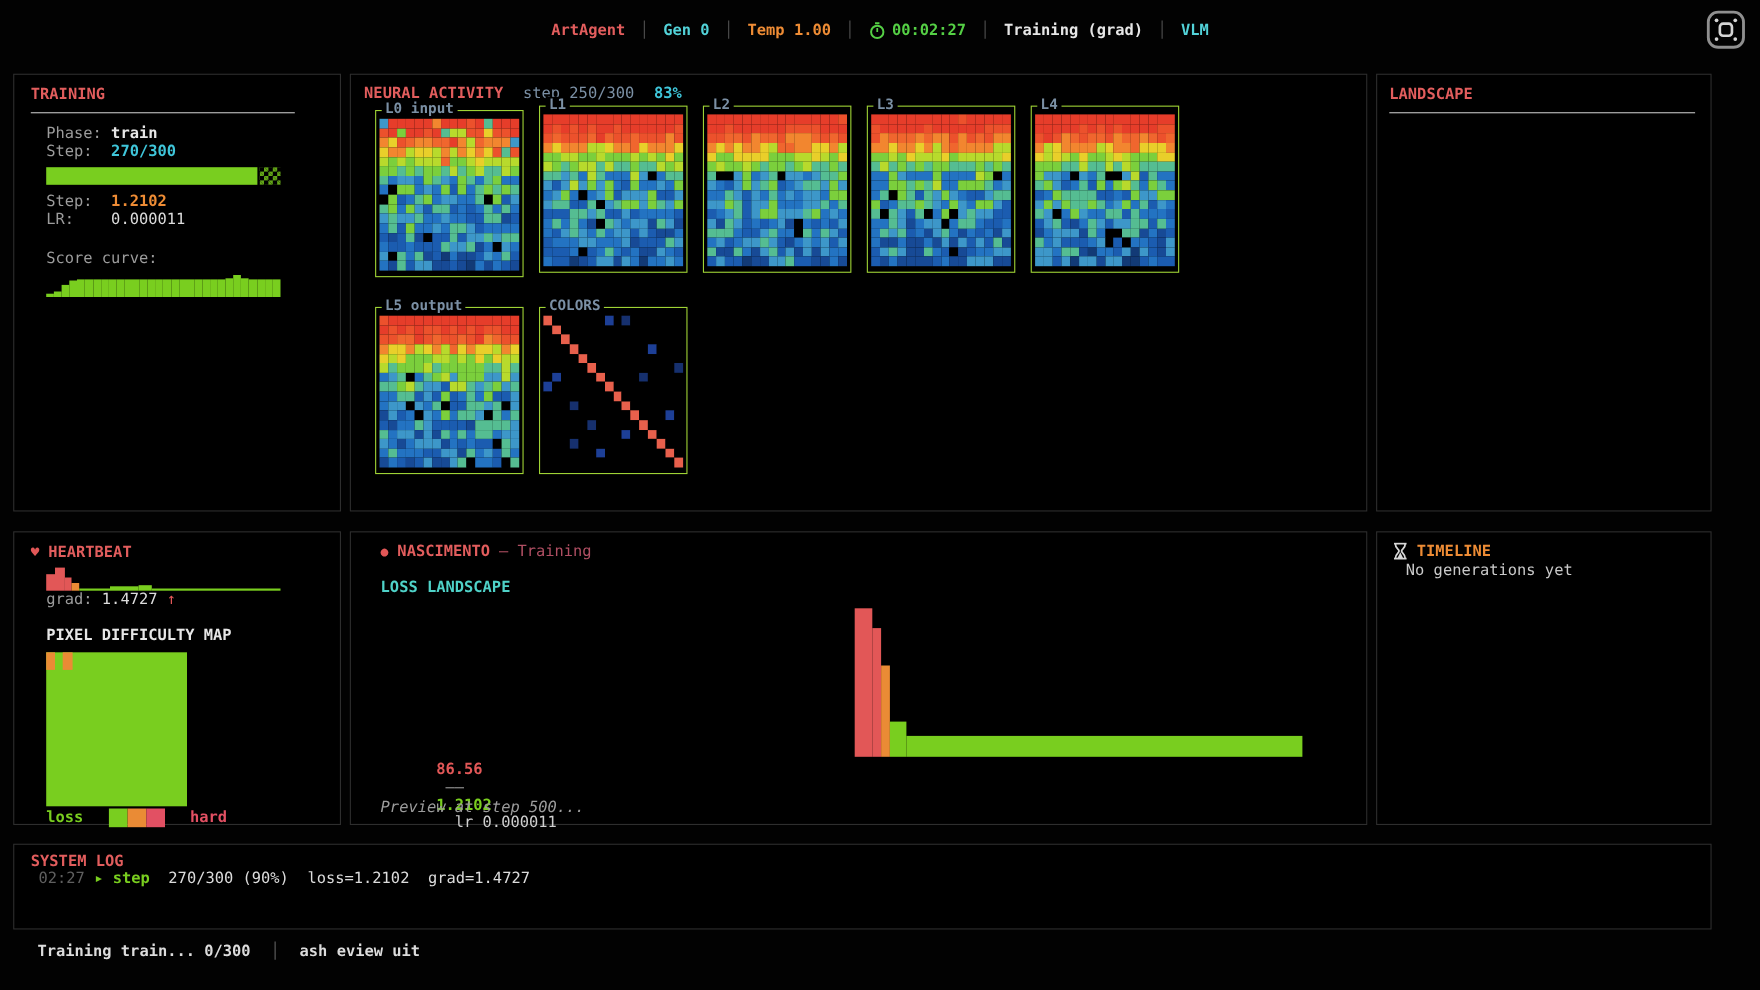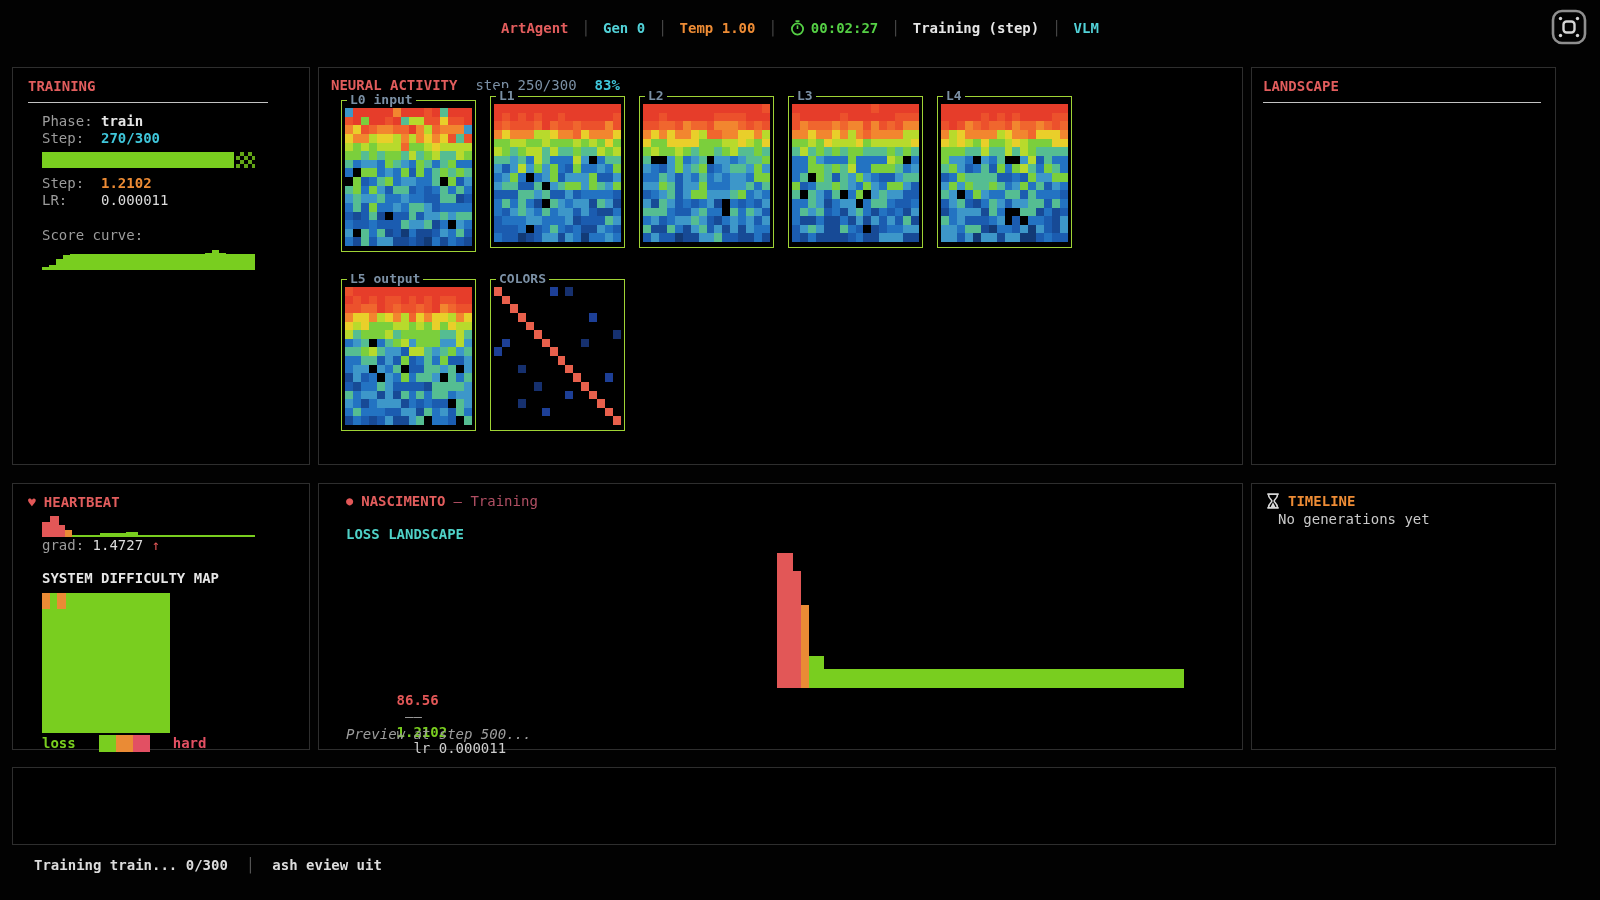--- a/index.html
+++ b/index.html
@@ -94,21 +94,21 @@
   <span class="hdr-div">│</span>
   <span class="hdr-green">
     <svg width="15" height="16" viewBox="0 0 15 16">
       <circle cx="7.5" cy="9" r="5.6" fill="none" stroke="#55d045" stroke-width="1.8"></circle>
       <line x1="7.5" y1="9" x2="7.5" y2="5.4" stroke="#55d045" stroke-width="1.6"></line>
       <line x1="5.5" y1="1.2" x2="9.5" y2="1.2" stroke="#55d045" stroke-width="1.8"></line>
     </svg>
     <span>00:02:27</span>
   </span>
   <span class="hdr-div">│</span>
-  <span class="hdr-white">Training (step)</span>
+  <span class="hdr-white">Training (grad)</span>
   <span class="hdr-div">│</span>
   <span class="hdr-cyan">VLM</span>
 </div>
 <div id="fs-btn">
   <svg width="38" height="38" viewBox="0 0 38 38">
     <rect x="3" y="3" width="32" height="32" rx="9" fill="none" stroke="#8f8f8f" stroke-width="2.6"></rect>
     <rect x="13.5" y="13.5" width="11" height="11" rx="3" fill="none" stroke="#d4d4d4" stroke-width="2.4"></rect>
     <circle cx="10.5" cy="10.5" r="1.7" fill="#d4d4d4"></circle>
     <circle cx="27.5" cy="10.5" r="1.7" fill="#d4d4d4"></circle>
     <circle cx="10.5" cy="27.5" r="1.7" fill="#d4d4d4"></circle>
@@ -2020,21 +2020,21 @@
         <div style="left: 0px; width: 8px; height: 15px; background: rgb(226, 87, 87);"></div>
         <div style="left: 8px; width: 9px; height: 21px; background: rgb(226, 87, 87);"></div>
         <div style="left: 17px; width: 6px; height: 12px; background: rgb(226, 87, 87);"></div>
         <div style="left: 23px; width: 7px; height: 7px; background: rgb(234, 139, 53);"></div>
         <div style="left: 30px; width: 28px; height: 2px; background: rgb(121, 206, 31);"></div>
         <div style="left: 58px; width: 26px; height: 4px; background: rgb(121, 206, 31);"></div>
         <div style="left: 84px; width: 12px; height: 5px; background: rgb(121, 206, 31);"></div>
         <div style="left: 96px; width: 117px; height: 2px; background: rgb(121, 206, 31);"></div>
       </div>
     <div class="trow"><span class="lbl">grad: </span><span style="color:#dcdcdc">1.4727</span> <span style="color:#e25757">↑</span></div>
-    <div class="trow val-w" style="margin-top:16px;">SYSTEM DIFFICULTY MAP</div>
+    <div class="trow val-w" style="margin-top:16px;">PIXEL DIFFICULTY MAP</div>
     <div id="diff-map">
         <div style="left: 0px; top: 0px; width: 8px; height: 16px; background: rgb(234, 139, 53);"></div>
         <div style="left: 15px; top: 0px; width: 9px; height: 16px; background: rgb(234, 139, 53);"></div>
       </div>
     <div id="diff-legend">
       <span class="val-g" style="margin-right:23px;">loss</span>
       <span id="legend-swatches" style="display:flex;">
           <span class="sw" style="background: rgb(121, 206, 31);"></span>
           <span class="sw" style="background: rgb(234, 139, 53);"></span>
           <span class="sw" style="background: rgb(226, 80, 99);"></span>
@@ -2077,20 +2077,22 @@
         <path d="M6 8 L8.3 12.6 h-4.6 Z" fill="#d8d8d8"></path>
       </svg>
       <span class="val-o">TIMELINE</span>
     </div>
     <div class="dim" style="margin:2px 0 0 12px;color:#c9c9c9;">No generations yet</div>
   </div>
 </div>
 
 <div id="p-syslog" class="panel">
   <div class="inner">
+    <div class="ptitle">SYSTEM LOG</div>
+    <div class="log-line"><span class="log-time">02:27</span><span> </span><span class="log-arrow">▸</span><span> </span><span class="log-tag">step</span><span style="color:#dcdcdc">  270/300 (90%)  loss=1.2102  grad=1.4727</span></div>
   </div>
 </div>
 
 <div id="statusbar" class="abs">
   <span style="white-space:pre;">Training train... 0/300</span>
   <span style="color:#5a5a5a;font-weight:400;">│</span>
   <span style="white-space:pre;">ash eview uit</span>
 </div>
 
 </body></html>

